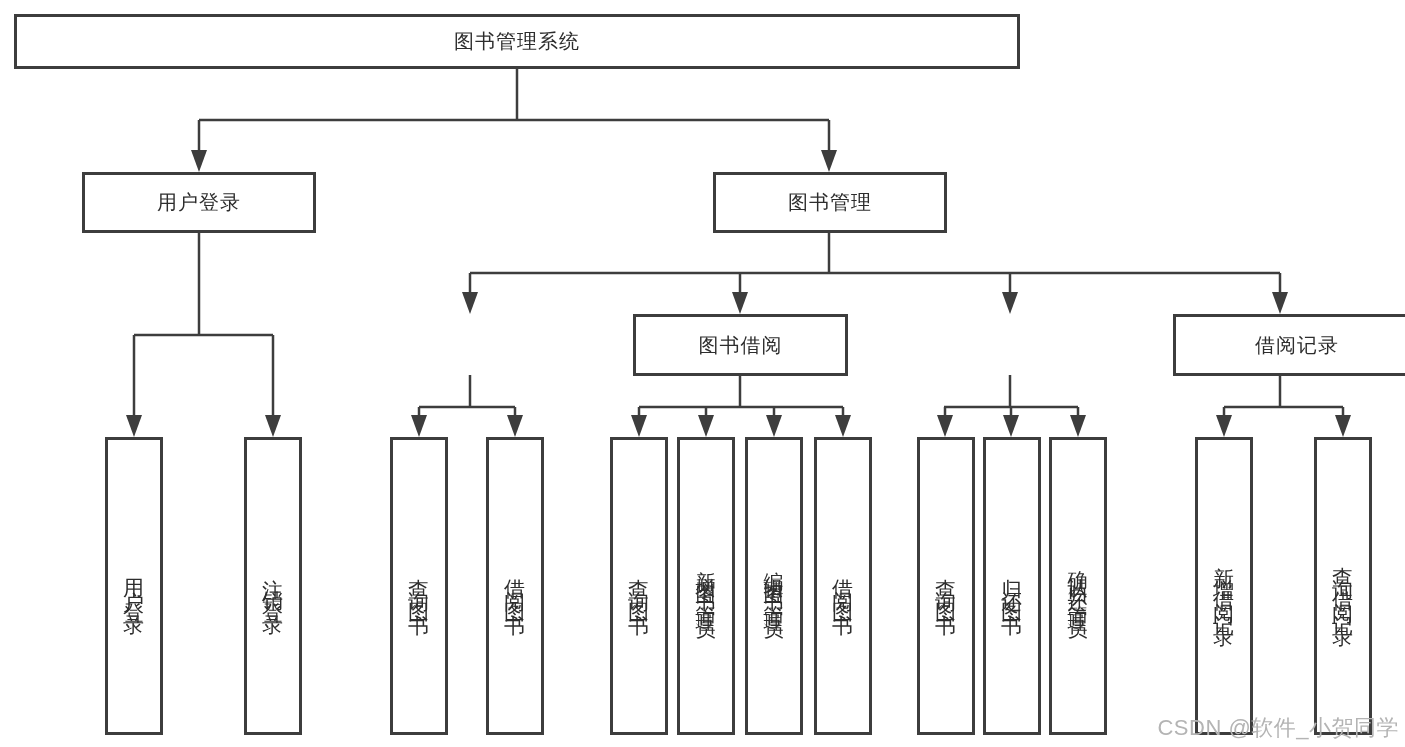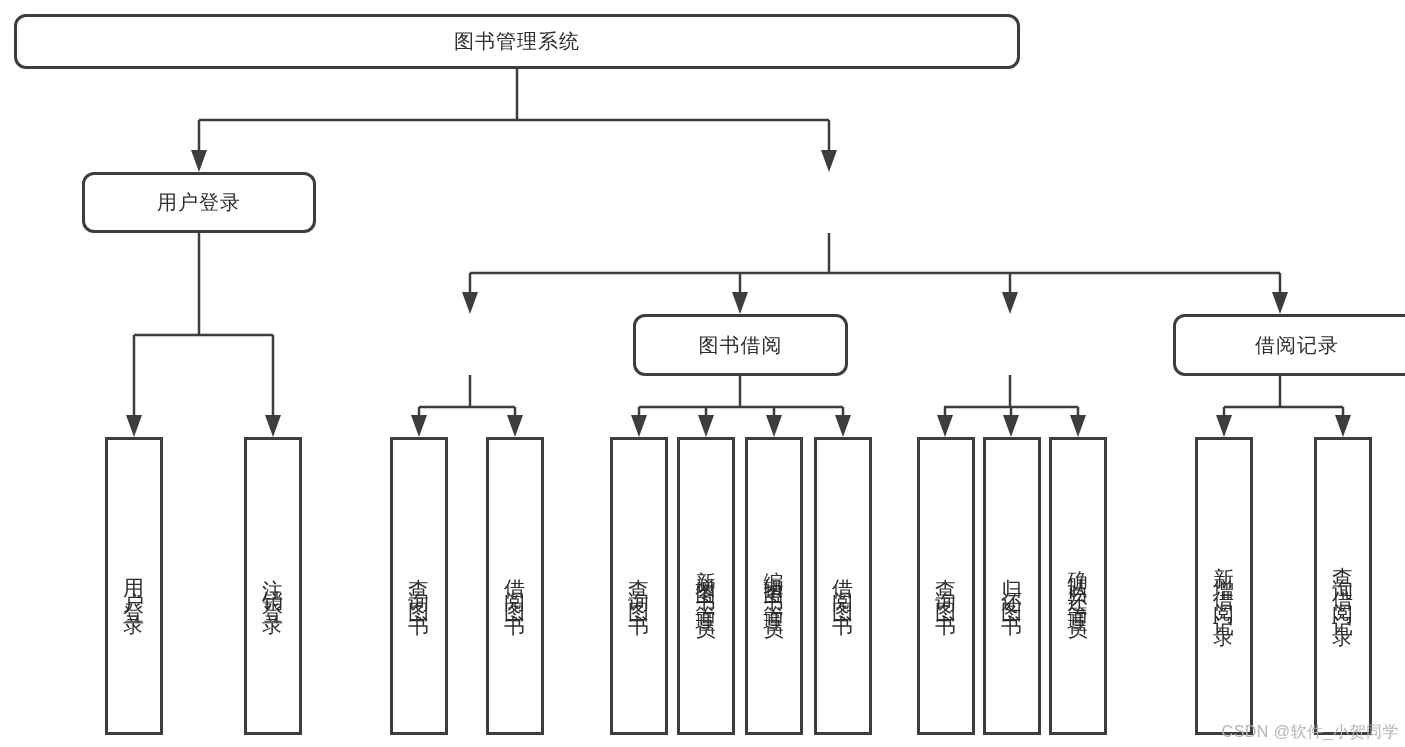--- a/index.html
+++ b/index.html
@@ -28,21 +28,20 @@
     background: #ffffff;
     display: flex;
     align-items: center;
     justify-content: center;
     color: #2d2d2d;
     z-index: 1;
   }
   .node.h-label {
     font-size: 20px;
     letter-spacing: 1px;
-    border-radius: 12px;
   }
   .leaf {
     width: 58px;
     height: 298px;
     top: 437px;
   }
   .leaf .vtext {
     writing-mode: vertical-rl;
     text-orientation: mixed;
     font-size: 21px;
@@ -74,21 +73,21 @@
   #lf-bb-borrow       { left: 814px; }
   #lf-cb-query        { left: 917px; }
   #lf-cb-return       { left: 983px; }
   #lf-cb-confirm      { left: 1049px; }
   #lf-rec-add         { left: 1195px; }
   #lf-rec-query       { left: 1314px; }
   #watermark {
     position: absolute;
     right: 6px;
     bottom: 4px;
-    font-size: 16px;
+    font-size: 22px;
     color: #b4b4b4;
     letter-spacing: 0.5px;
     z-index: 2;
   }
 </style>
 </head>
 <body>
 
 <div id="canvas">
 
@@ -147,20 +146,23 @@
       <polygon points="1335,415 1351,415 1343,437" fill="#3d3d3d"></polygon>
     </svg>
 
   <div class="node h-label" id="root-box">
     <span>图书管理系统</span>
   </div>
 
   <div class="node h-label" id="n-login">
     <span>用户登录</span>
   </div>
+  <div class="node h-label" id="n-mgmt">
+    <span>图书管理</span>
+  </div>
 
   <div class="node h-label" id="n-borrow">
     <span>图书借阅</span>
   </div>
   <div class="node h-label" id="n-records">
     <span>借阅记录</span>
   </div>
 
   <div class="node leaf" id="lf-user-login">
     <span class="vtext">用户登录</span>

